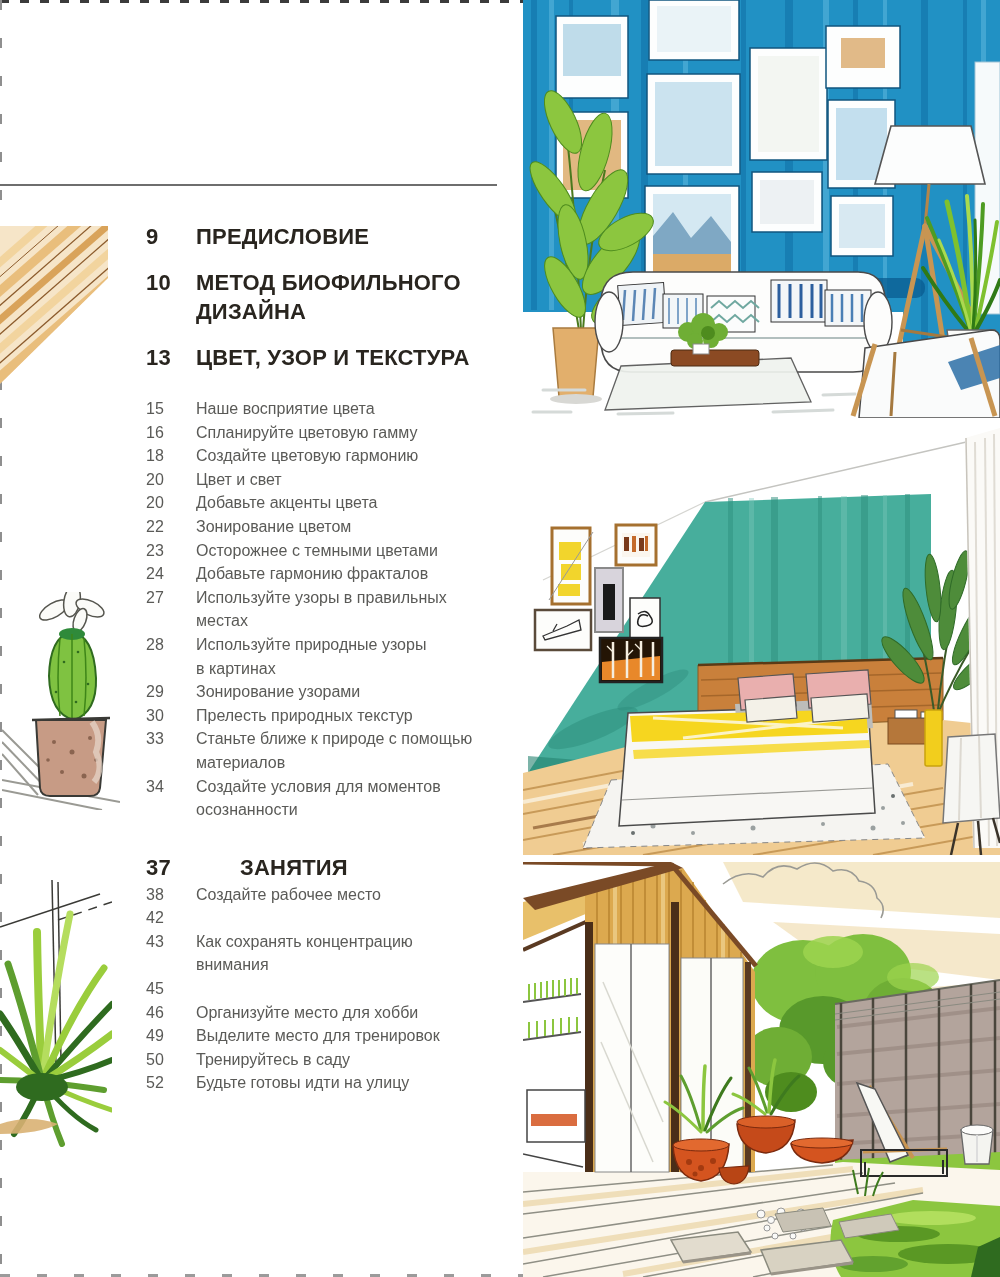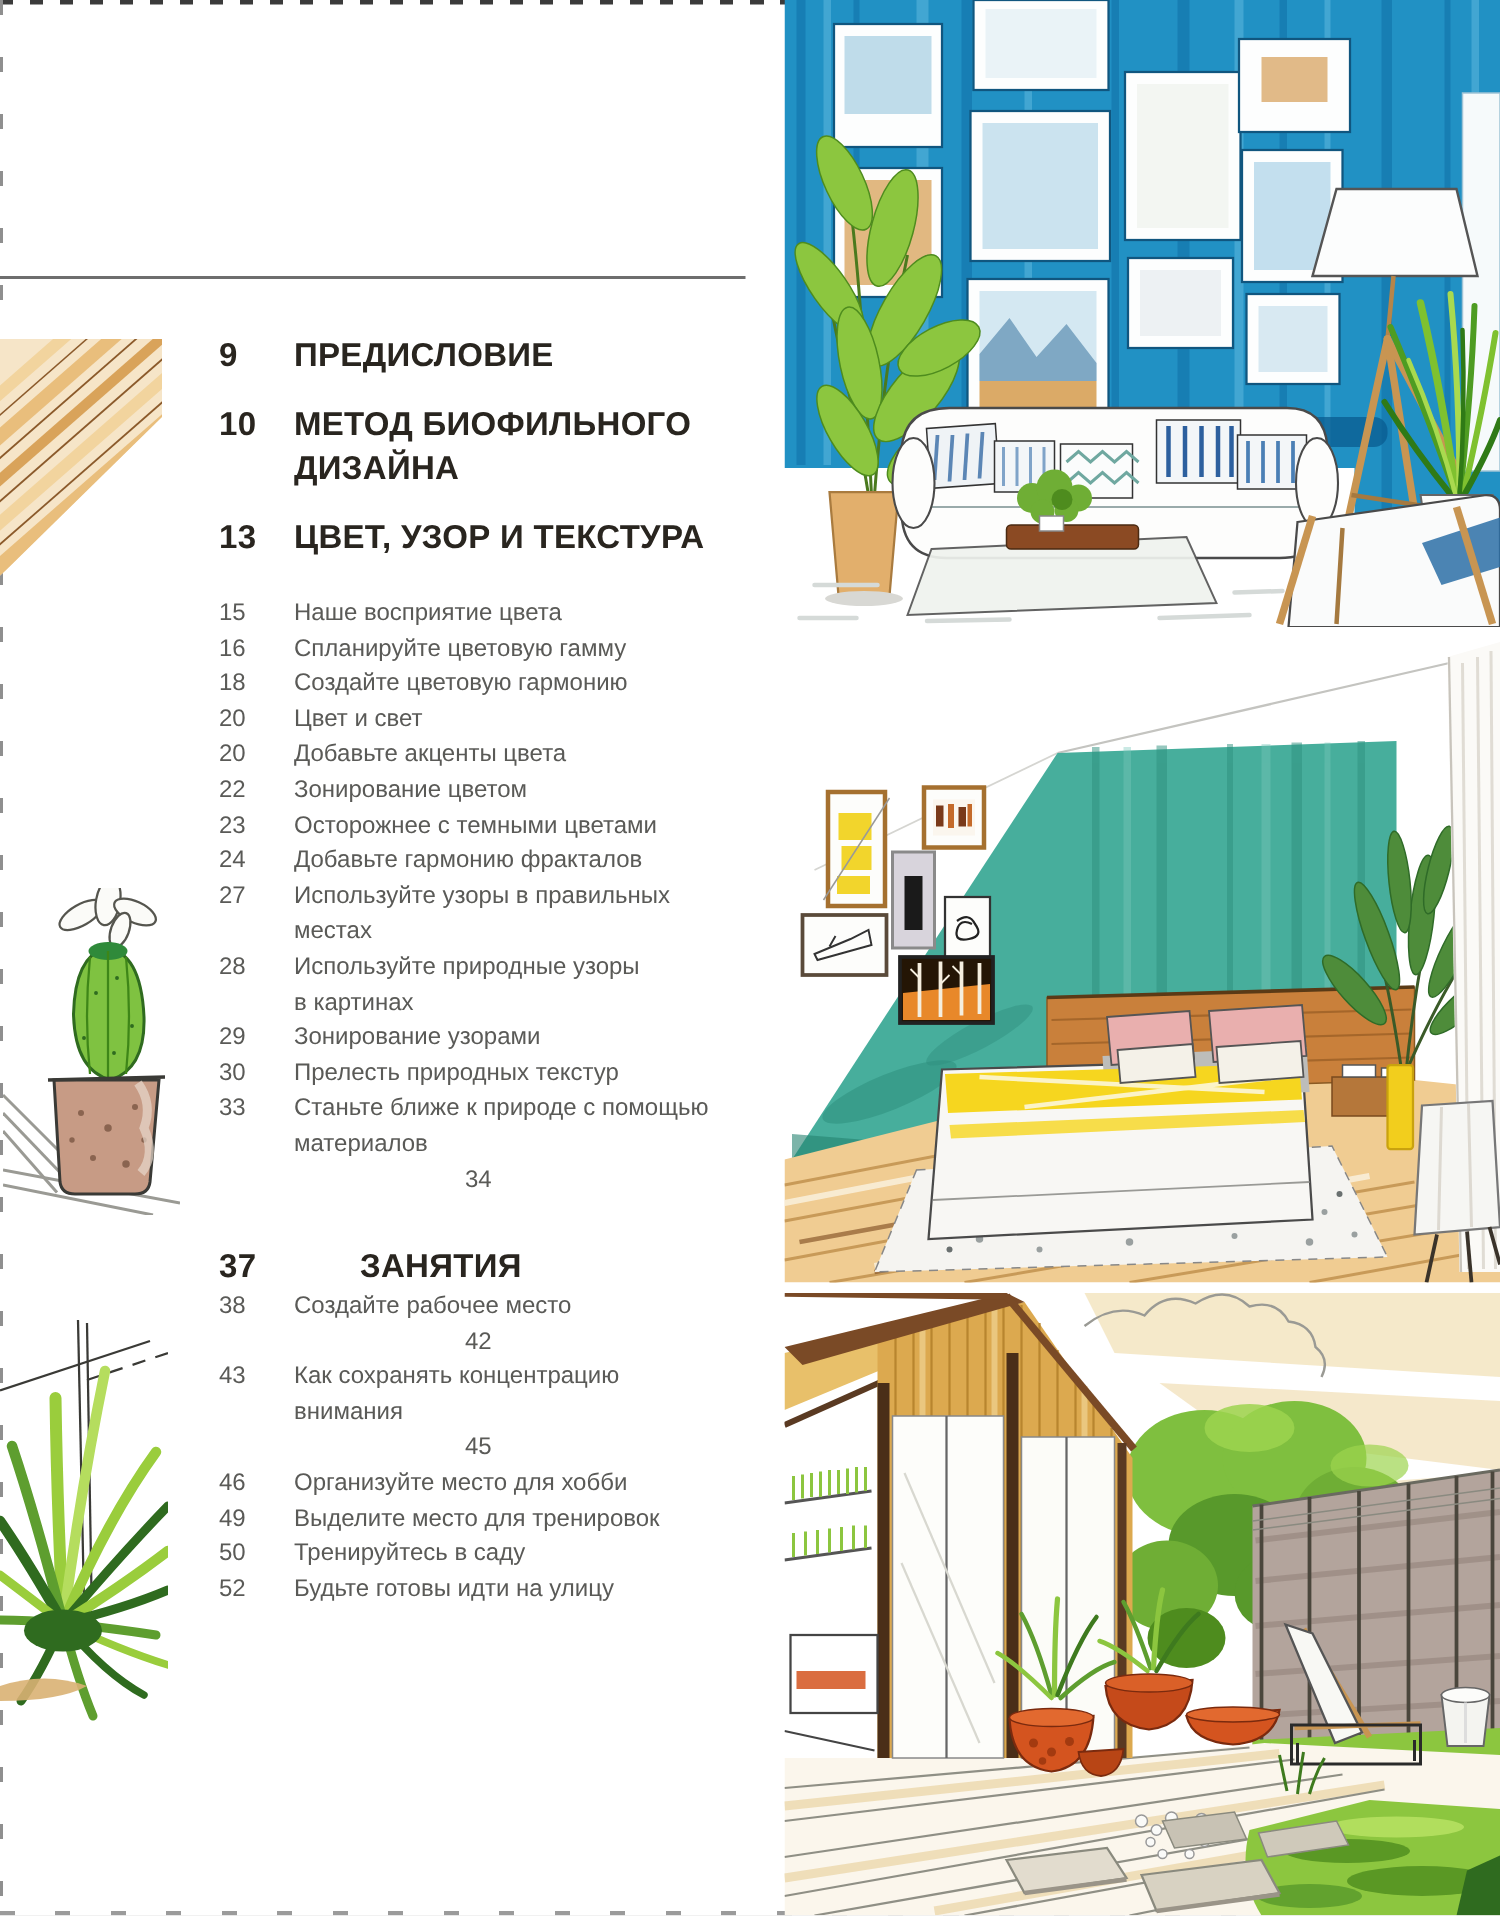--- a/index.html
+++ b/index.html
@@ -12,21 +12,21 @@
     background:repeating-linear-gradient(180deg,#8f8f8f 0 10px,transparent 10px 38px);}
   .dash-bottom{position:absolute;left:0;bottom:0;width:833px;height:3px;z-index:1;
     background:repeating-linear-gradient(90deg,#9b9b9b 0 10px,transparent 10px 37px);}
   .rule{position:absolute;left:0;top:184px;width:497px;height:2px;background:#6e6e6e;z-index:1;}
   
   .toc{position:absolute;left:146px;top:222px;width:378px;z-index:3;}
   .row{display:flex;}
   .num{flex:0 0 50px;}
   .ttl{flex:1;white-space:pre-line;}
   .h{font-size:22px;font-weight:bold;color:#29251f;line-height:29px;letter-spacing:.2px;}
-  .it{font-size:16px;color:#5a5a57;line-height:23.6px;justify-content:center;}
+  .it{font-size:16px;color:#5a5a57;line-height:23.6px;}
   .mt-h2{margin-top:17px;}
   .mt-list{margin-top:25px;}
   .mt-h3{margin-top:31px;gap:44px;}
   .mt-l2{margin-top:1px;}
   
   .illo{position:absolute;z-index:2;line-height:0;}
   #ill-living{left:523px;top:0;}
   #ill-bedroom{left:523px;top:428px;}
   #ill-patio{left:523px;top:862px;}
   #ill-wood{left:0;top:226px;}
@@ -111,20 +111,22 @@
         <span class="num">30</span>
         <span class="ttl">Прелесть природных текстур</span>
       </div>
     <div class="row it">
         <span class="num">33</span>
         <span class="ttl">Станьте ближе к природе с помощью
 материалов</span>
       </div>
     <div class="row it">
         <span class="num">34</span>
+        <span class="ttl">Создайте условия для моментов
+осознанности</span>
       </div>
 
     <div class="row h mt-h3">
       <span class="num">37</span>
       <span class="ttl">ЗАНЯТИЯ</span>
     </div>
 
     <div class="row it mt-l2">
         <span class="num">38</span>
         <span class="ttl">Создайте рабочее место</span>

